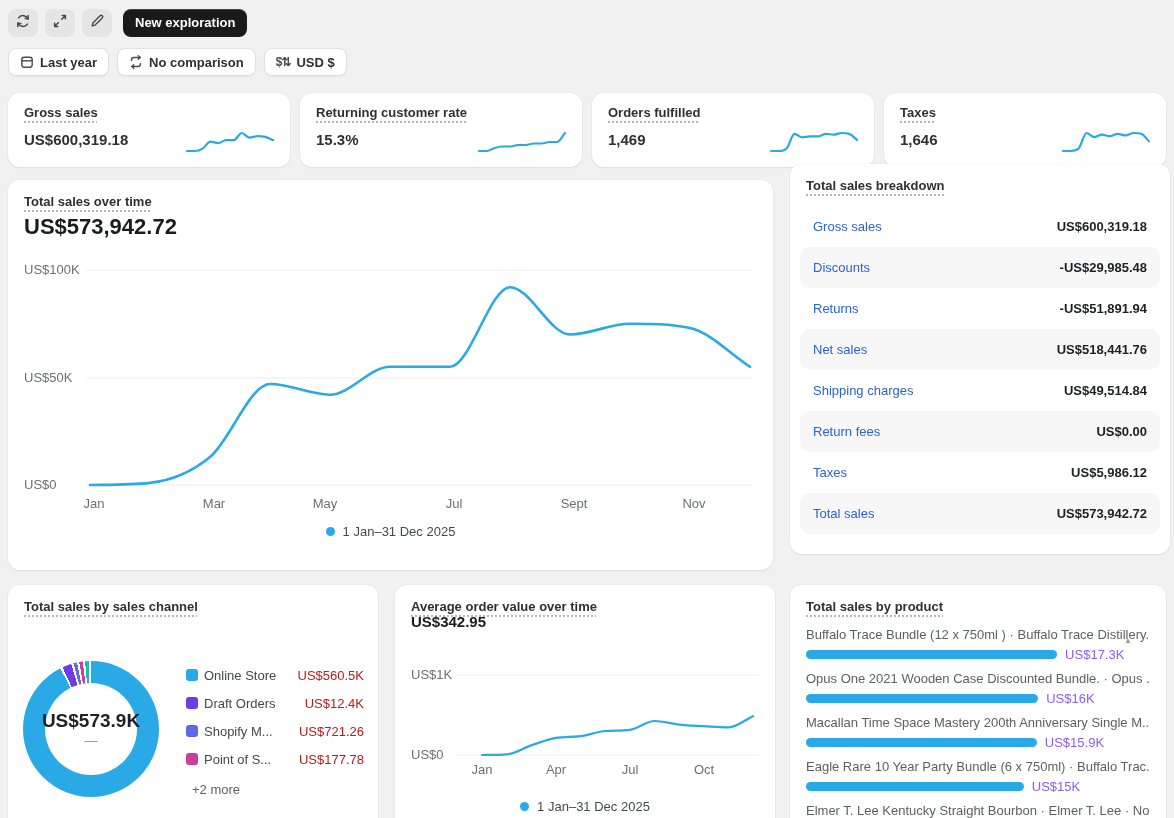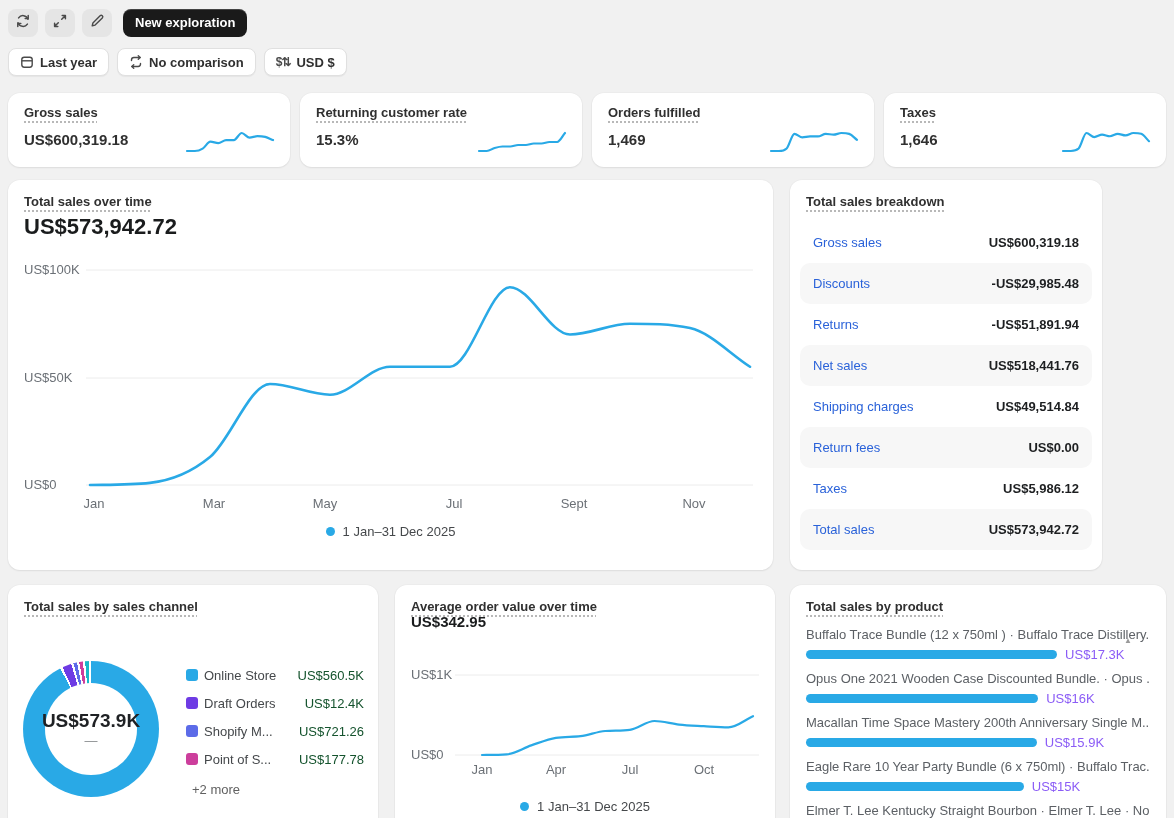--- a/index.html
+++ b/index.html
@@ -50,21 +50,21 @@
   
   .donut { position:absolute; left:15px; top:76px; width:136px; height:136px; border-radius:50%; }
   .donut-hole { position:absolute; left:22px; top:22px; width:92px; height:92px; border-radius:50%; background:#fff; }
   .donut-center { position:absolute; inset:0; display:flex; flex-direction:column; align-items:center; justify-content:center; }
   .donut-center .dval { font-size:19px; font-weight:700; color:#1f2124; }
   .donut-center .dsub { font-size:13px; color:#8a8d90; margin-top:1px; }
   .chlegend { position:absolute; left:178px; top:76px; width:178px; }
   .chrow { height:28px; display:flex; align-items:center; }
   .swatch { width:12px; height:12px; border-radius:3px; margin-right:6px; flex:none; }
   .chlabel { font-size:13px; color:#45484b; white-space:nowrap; overflow:hidden; }
-  .chval { margin-left:auto; font-size:13px; color:#14532d; white-space:nowrap; }
+  .chval { margin-left:auto; font-size:13px; color:#b91c1c; white-space:nowrap; }
   .more { position:absolute; left:184px; top:197px; font-size:13px; color:#616161; cursor:pointer; }
 
   
   .prows { position:absolute; left:16px; right:16px; top:42px; }
   .prow { margin-bottom:10px; }
   .pname { font-size:13px; color:#5c6065; white-space:nowrap; overflow:hidden; height:18px; }
   .pbar-row { display:flex; align-items:center; height:14px; margin-top:2px; }
   .pbar { height:9px; border-radius:4.5px; }
   .pval { margin-left:8px; font-size:13px; color:#8b5cf6; white-space:nowrap; }
   .scroll-up { position:absolute; left:334px; top:52px; font-size:8px; color:#9a9a9a; cursor:pointer; line-height:8px; }
@@ -177,21 +177,21 @@
     <div class="xlabel" style="left:277px; top:316px;">May</div>
     <div class="xlabel" style="left:406px; top:316px;">Jul</div>
     <div class="xlabel" style="left:526px; top:316px;">Sept</div>
     <div class="xlabel" style="left:646px; top:316px;">Nov</div>
     <div class="legend" style="top:344px;">
       <span class="ldot" style="background-color: rgb(41, 169, 230);"></span>
       <span>1 Jan–31 Dec 2025</span>
     </div>
   </section>
 
-  <section class="card" style="left:790px; top:180px; width:312px; height:390px;">
+  <section class="card" style="left:790px; top:164px; width:380px; height:390px;">
     <span class="ctitle">Total sales breakdown</span>
     <div class="brows">
       <div class="brow">
         <a class="blink">Gross sales</a>
         <span class="bval">US$600,319.18</span>
       </div>
       <div class="brow alt">
         <a class="blink">Discounts</a>
         <span class="bval">-US$29,985.48</span>
       </div>

